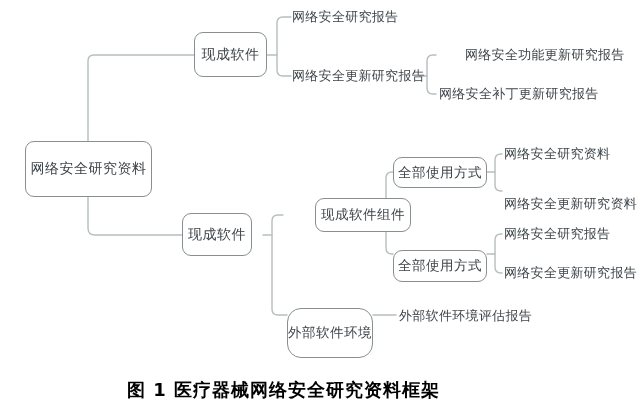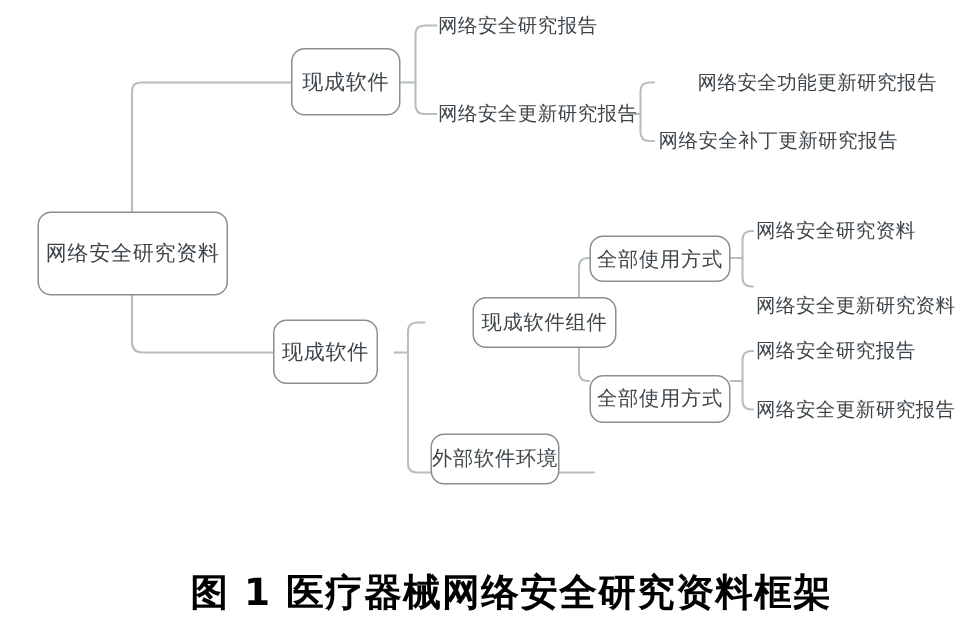--- a/index.html
+++ b/index.html
@@ -28,34 +28,34 @@
     position:absolute;transform:translateY(-50%);
     font-size:13px;color:var(--node-text);white-space:nowrap;letter-spacing:.3px;
   }
   
   .n-root {left:25px; top:141px;width:127px;height:56px;font-size:14px;}
   .n-self {left:194px;top:32px; width:73px; height:45px;font-size:14px;}
   .n-ots  {left:182px;top:213px;width:70px; height:43px;font-size:14px;}
   .n-comp {left:283px;top:198px;width:96px; height:34px;margin-left:32px;}
   .n-part {left:393px;top:157px;width:94px; height:31px;}
   .n-full {left:393px;top:238px;width:94px; height:32px;margin-top:12px;}
-  .n-env  {left:287px;top:289px;width:86px; height:34px;}
+  .n-env  {left:287px;top:308px;width:86px; height:50px;border-radius:14px;}
   
   .l-a{left:292px;top:17px;}
   .l-b{left:292px;top:76px;}
   .l-c{left:439px;top:55px;margin-left:26px;}
   .l-d{left:439px;top:94px;}
   .l-e{left:504px;top:154px;}
   .l-f{left:504px;top:204px;text-align:right;}
   .l-g{left:504px;top:234px;}
   .l-h{left:504px;top:273px;}
   .l-i{left:399px;top:316px;}
   .caption{
     position:absolute;left:127px;top:378px;
-    font-size:25px;font-weight:bold;color:var(--caption);
+    font-size:18px;font-weight:bold;color:var(--caption);
     white-space:nowrap;letter-spacing:1px;
   }
 </style>
 </head>
 <body>
 
 <div class="canvas">
 
   <svg class="connectors" viewBox="0 0 642 414" xmlns="http://www.w3.org/2000/svg">
 
@@ -95,15 +95,16 @@
   <div class="node n-ots">现成软件</div>
   <div class="node n-comp">现成软件组件</div>
   <div class="node n-part">全部使用方式</div>
   <span class="leaf l-e">网络安全研究资料</span>
   <span class="leaf l-f">网络安全更新研究资料</span>
   <div class="node n-full">全部使用方式</div>
   <span class="leaf l-g">网络安全研究报告</span>
   <span class="leaf l-h">网络安全更新研究报告</span>
 
   <div class="node n-env">外部软件环境</div>
+  <span class="leaf l-i">外部软件环境评估报告</span>
 
   <div class="caption">图 1 医疗器械网络安全研究资料框架</div>
 </div>
 
 </body></html>

